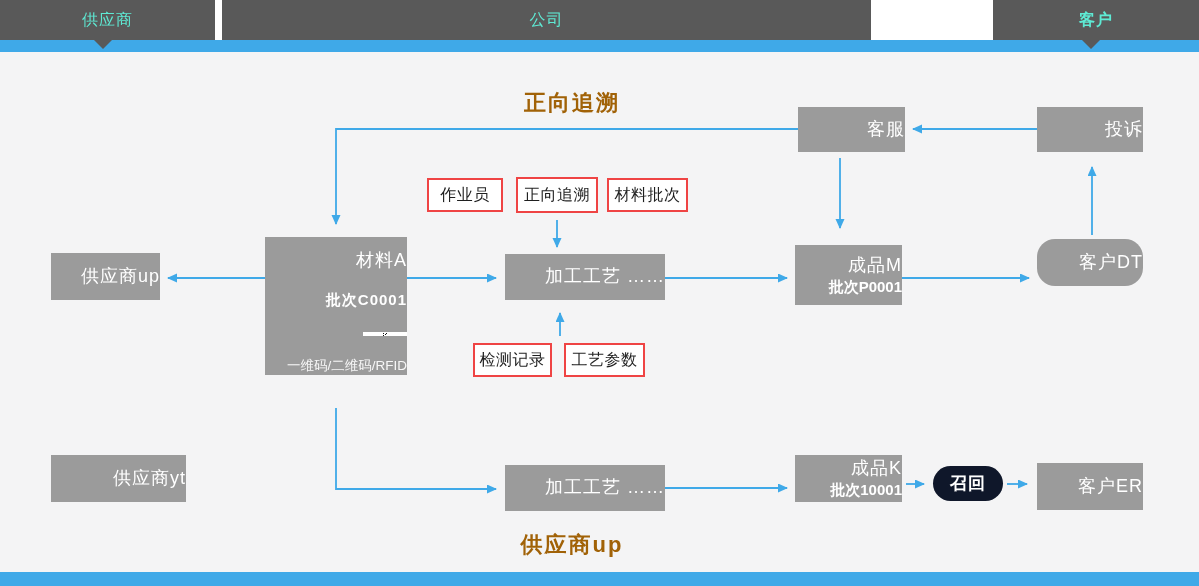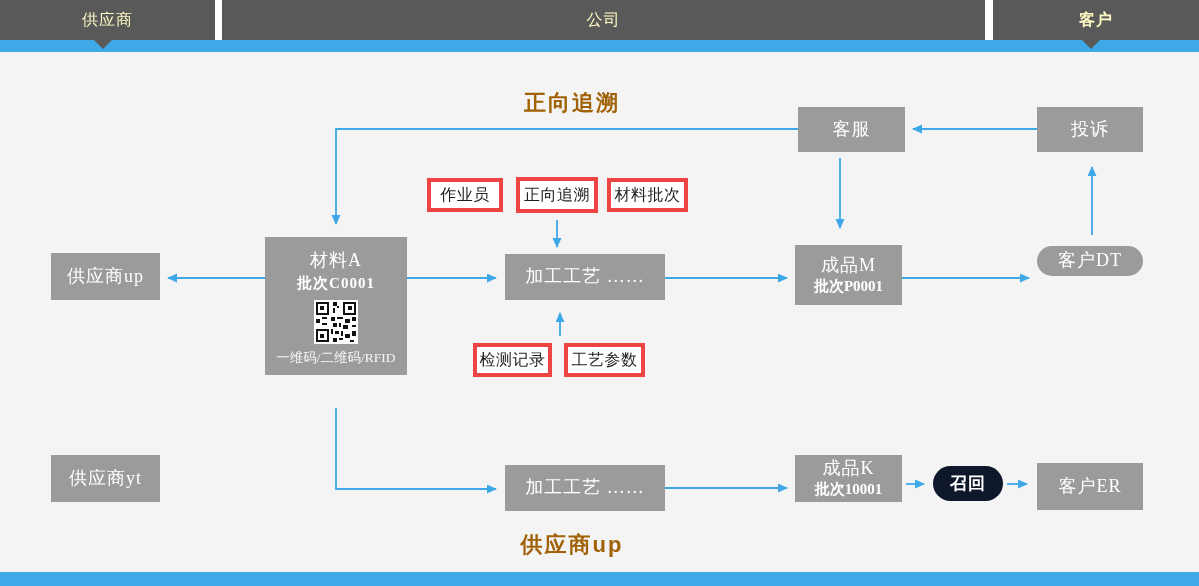--- a/index.html
+++ b/index.html
@@ -4,79 +4,79 @@
 <style>
   html,body{margin:0;padding:0;background:#fff;}
   #stage{
     position:relative;width:1199px;height:586px;overflow:hidden;
     background:#f4f4f5;
     font-family:"Liberation Sans","DejaVu Sans",sans-serif;
   }
   
   .topbar{position:absolute;left:0;top:0;width:1199px;height:40px;background:#fff;}
   .lane{
-    position:absolute;top:0;height:40px;background:#595959;color:#fef9c3;
+    position:absolute;top:0;height:40px;background:#595959;color:#5eead4;
     font-size:16px;display:flex;align-items:center;justify-content:center;
     letter-spacing:1px;
   }
   .lane-supplier{left:0;width:215px;}
-  .lane-company{left:222px;width:763px;}
+  .lane-company{left:222px;width:649px;}
   .lane-customer{left:993px;width:206px;font-weight:bold;}
   .bluebar-top{position:absolute;left:0;top:40px;width:1199px;height:12px;background:#3fa9e8;}
   .bluebar-bottom{position:absolute;left:0;top:572px;width:1199px;height:14px;background:#3fa9e8;}
   .lane-tri{
     position:absolute;top:40px;width:0;height:0;z-index:3;
     border-left:9px solid transparent;border-right:9px solid transparent;
     border-top:9px solid #595959;
   }
   .tri-supplier{left:94px;}
   .tri-customer{left:1082px;}
   
   .flow-title{
     position:absolute;color:#a16207;font-size:22px;font-weight:bold;
     letter-spacing:2px;width:240px;text-align:center;
   }
   .title-forward{left:452px;top:88px;}
   .title-backward{left:452px;top:530px;}
   
   .gnode{
     position:absolute;background:#9b9b9b;color:#fff;
-    display:flex;flex-direction:column;align-items:center;justify-content:center;
-    font-size:18px;letter-spacing:1px;line-height:1.3;font-family:Liberation Serif, serif;
+    display:flex;flex-direction:column;align-items:flex-end;justify-content:center;
+    font-size:18px;letter-spacing:1px;line-height:1.3;
   }
   .n-kefu{left:798px;top:107px;width:107px;height:45px;}
   .n-tousu{left:1037px;top:107px;width:106px;height:45px;}
   .n-supplier-up{left:51px;top:253px;width:109px;height:47px;}
   .n-process1{left:505px;top:254px;width:160px;height:46px;}
   .n-product-m{left:795px;top:245px;width:107px;height:60px;}
-  .n-customer-dt{left:1037px;top:246px;width:106px;height:30px;border-radius:18px;}
-  .n-supplier-yt{left:51px;top:455px;width:109px;height:47px;}
+  .n-customer-dt{left:1037px;top:239px;width:106px;height:47px;border-radius:18px;}
+  .n-supplier-yt{left:51px;top:455px;width:109px;height:47px;padding-left:26px;}
   .n-process2{left:505px;top:465px;width:160px;height:46px;}
   .n-product-k{left:795px;top:455px;width:107px;height:47px;}
   .n-customer-er{left:1037px;top:463px;width:106px;height:47px;}
   .gnode .batch{font-size:15px;font-weight:bold;letter-spacing:0;}
   
   .n-material{
     left:265px;top:237px;width:142px;height:138px;
-    justify-content:flex-start;padding:0;box-sizing:border-box;
+    justify-content:flex-start;padding:0;box-sizing:border-box;gap:16px;
   }
   .n-material .m-title{margin-top:12px;font-size:18px;}
   .n-material .m-batch{font-size:15px;font-weight:bold;margin-top:2px;}
   .n-material .qr{margin-top:6px;width:44px;height:44px;background:#fff;display:block;}
   .n-material .m-caption{margin-top:5px;font-size:13.5px;color:rgba(255,255,255,0.92);letter-spacing:0;}
   
   .n-recall{
     position:absolute;left:933px;top:466px;width:70px;height:35px;
     background:#0f172a;color:#fff;font-size:17px;font-weight:bold;
     border-radius:18px;display:flex;align-items:center;justify-content:center;
     letter-spacing:1px;
   }
   
   .tag{
-    position:absolute;background:#fff;border:4px solid #ef4444;color:#1f1f1f;
+    position:absolute;background:#fff;border:2px solid #ef4444;color:#1f1f1f;
     display:flex;align-items:center;justify-content:center;font-size:16px;
     box-sizing:border-box;letter-spacing:0.5px;
   }
   .t-operator{left:427px;top:178px;width:76px;height:34px;}
   .t-equipment{left:516px;top:177px;width:82px;height:36px;}
   .t-matbatch{left:607px;top:178px;width:81px;height:34px;}
   .t-inspect{left:473px;top:343px;width:79px;height:34px;}
   .t-params{left:564px;top:343px;width:81px;height:34px;}
   
   .connectors{position:absolute;left:0;top:0;width:1199px;height:586px;pointer-events:none;}

